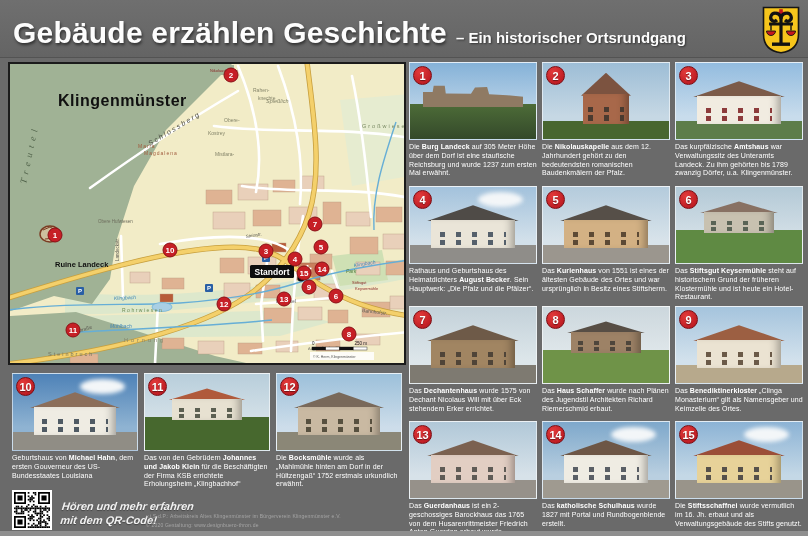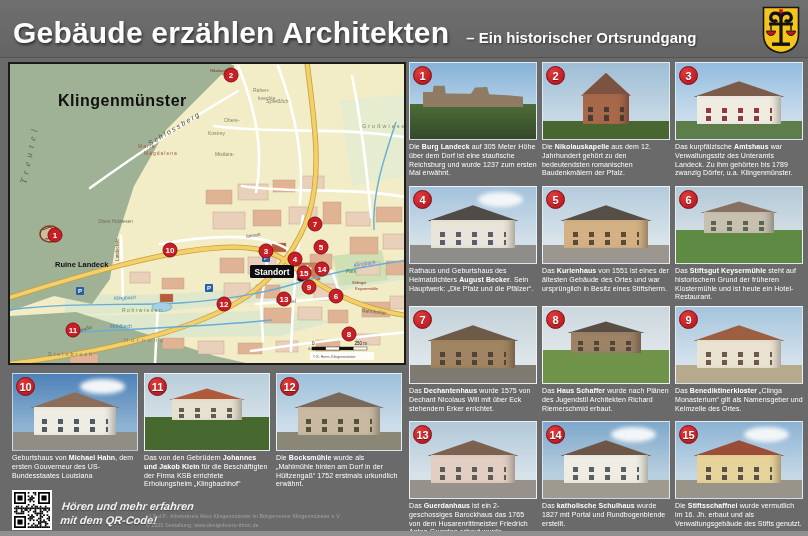--- a/index.html
+++ b/index.html
@@ -7,21 +7,21 @@
     width:808px;height:536px;position:relative;overflow:hidden;
     background:#6a6a6a;font-family:"Liberation Sans",sans-serif;
     -webkit-font-smoothing:antialiased;
   }
   
   .header{position:absolute;left:0;top:0;width:808px;height:58px;
     background:linear-gradient(#6f6f6f,#646464);border-bottom:1px solid #535353;box-sizing:border-box;}
   .header-inner{position:absolute;left:13px;top:16px;white-space:nowrap;}
   .title{font-size:30px;font-weight:bold;color:#fdfdfd;letter-spacing:.2px;
     text-shadow:1px 2px 3px rgba(0,0,0,.55);}
-  .subtitle{font-size:15px;font-weight:bold;color:#fdfdfd;margin-left:17px;
+  .subtitle{font-size:15px;font-weight:bold;color:#fdfdfd;margin-left:9px;
     text-shadow:1px 1px 2px rgba(0,0,0,.5);}
   .crest{position:absolute;right:8px;top:6px;width:38px;height:48px;}
   
   .map{position:absolute;left:8px;top:62px;width:398px;height:303px;
     border:2px solid #1b1b1b;box-sizing:border-box;background:#f0eac2;}
   .map svg{display:block;}
   
   .grid-right{position:absolute;left:409px;top:62px;width:394px;display:grid;
     grid-template-columns:repeat(3,128px);column-gap:5px;
     grid-template-rows:124px 120px 115px auto;}
@@ -66,21 +66,21 @@
   
   .footer{position:absolute;left:146px;top:512px;font-size:5px;line-height:1.7;
     color:#a6a6a6;letter-spacing:.2px;}
   .bottom-edge{position:absolute;left:0;bottom:0;width:808px;height:5px;background:#8f8f8f;}
 </style>
 </head>
 <body>
 
 <div class="header">
   <div class="header-inner">
-    <span class="title">Gebäude erzählen Architekten</span><span class="subtitle">– Ein historischer Ortsrundgang</span>
+    <span class="title">Gebäude erzählen Geschichte</span><span class="subtitle">– Ein historischer Ortsrundgang</span>
   </div>
   <svg class="crest" viewBox="0 0 38 48">
     <path d="M1.5,1.5 H36.5 V28 C36.5,40 29,45.5 19,46.8 C9,45.5 1.5,40 1.5,28 Z" fill="#f6c51c" stroke="#161616" stroke-width="1.6"></path>
     <rect x="17.2" y="3.2" width="3.6" height="9" fill="#c4161c"></rect>
     <rect x="14.2" y="5.8" width="9.6" height="3.2" fill="#c4161c"></rect>
     <path d="M19,13 C19,7 11,5 9,10 C7.5,14 12,17 15,14" stroke="#121212" stroke-width="3.2" fill="none"></path>
     <path d="M19,13 C19,7 27,5 29,10 C30.5,14 26,17 23,14" stroke="#121212" stroke-width="3.2" fill="none"></path>
     <rect x="17.4" y="13" width="3.2" height="24" fill="#121212"></rect>
     <rect x="7" y="16.5" width="24" height="3" fill="#121212"></rect>
     <line x1="9" y1="19" x2="9" y2="24.5" stroke="#121212" stroke-width="1.4"></line>

